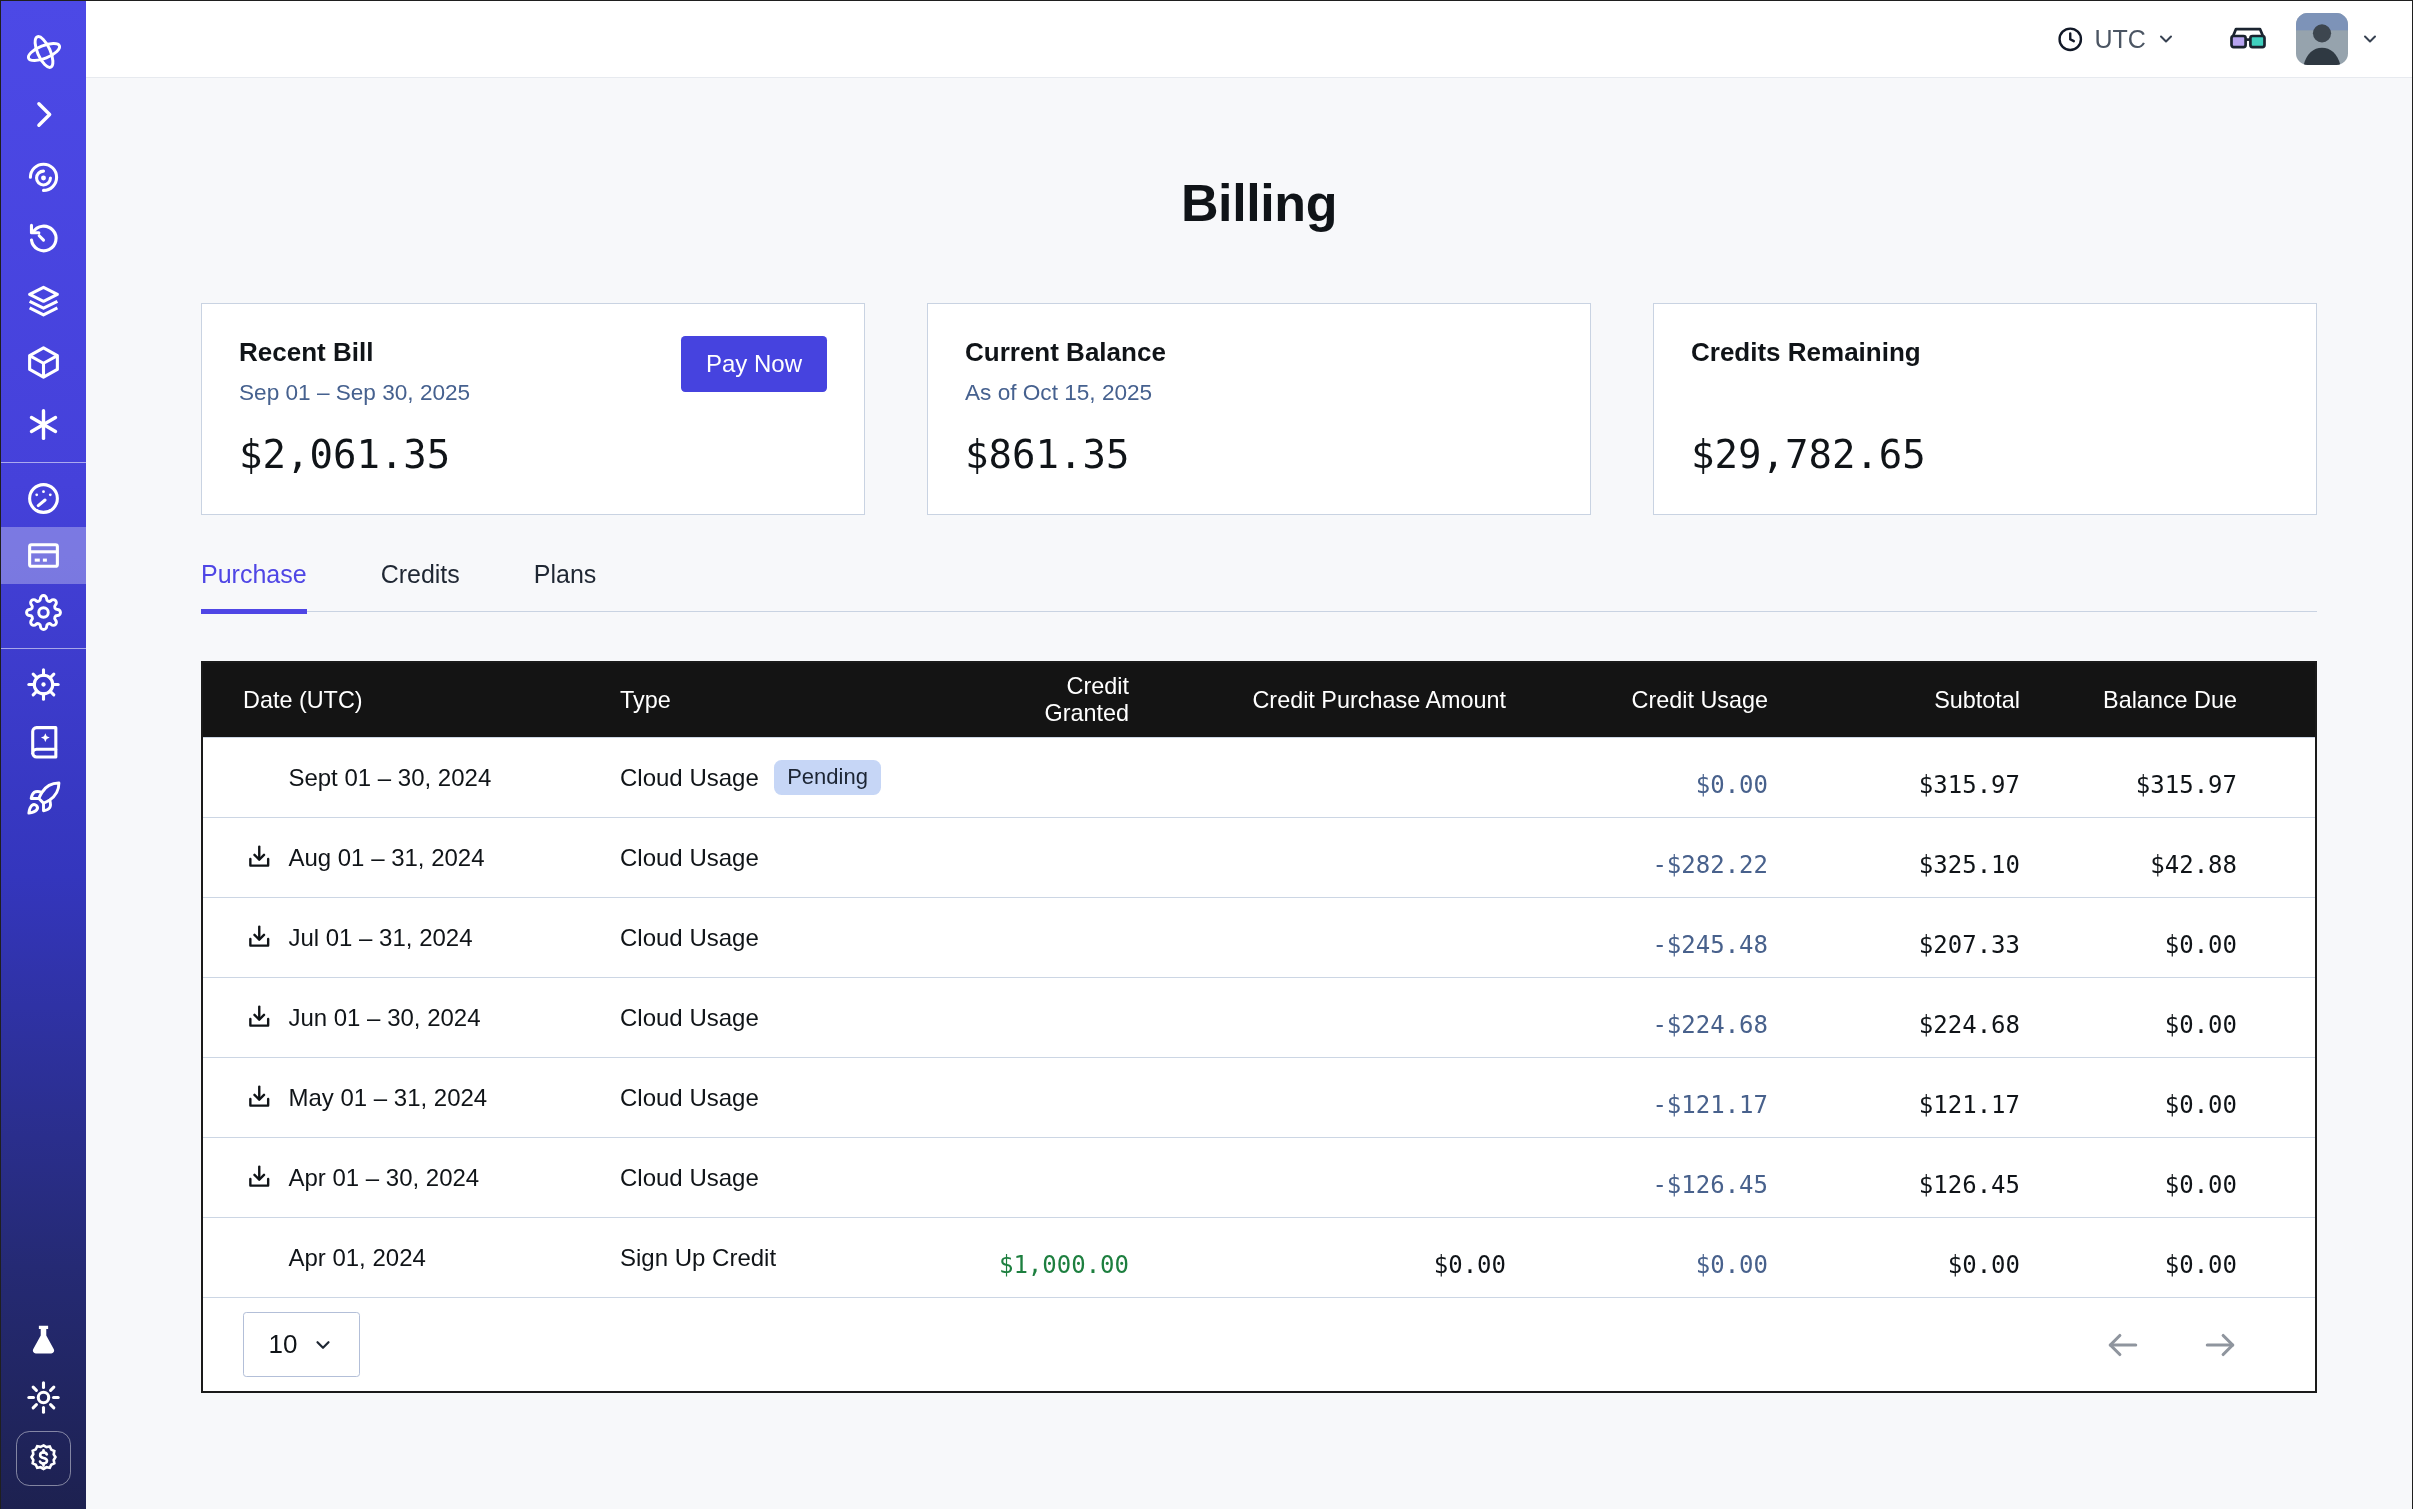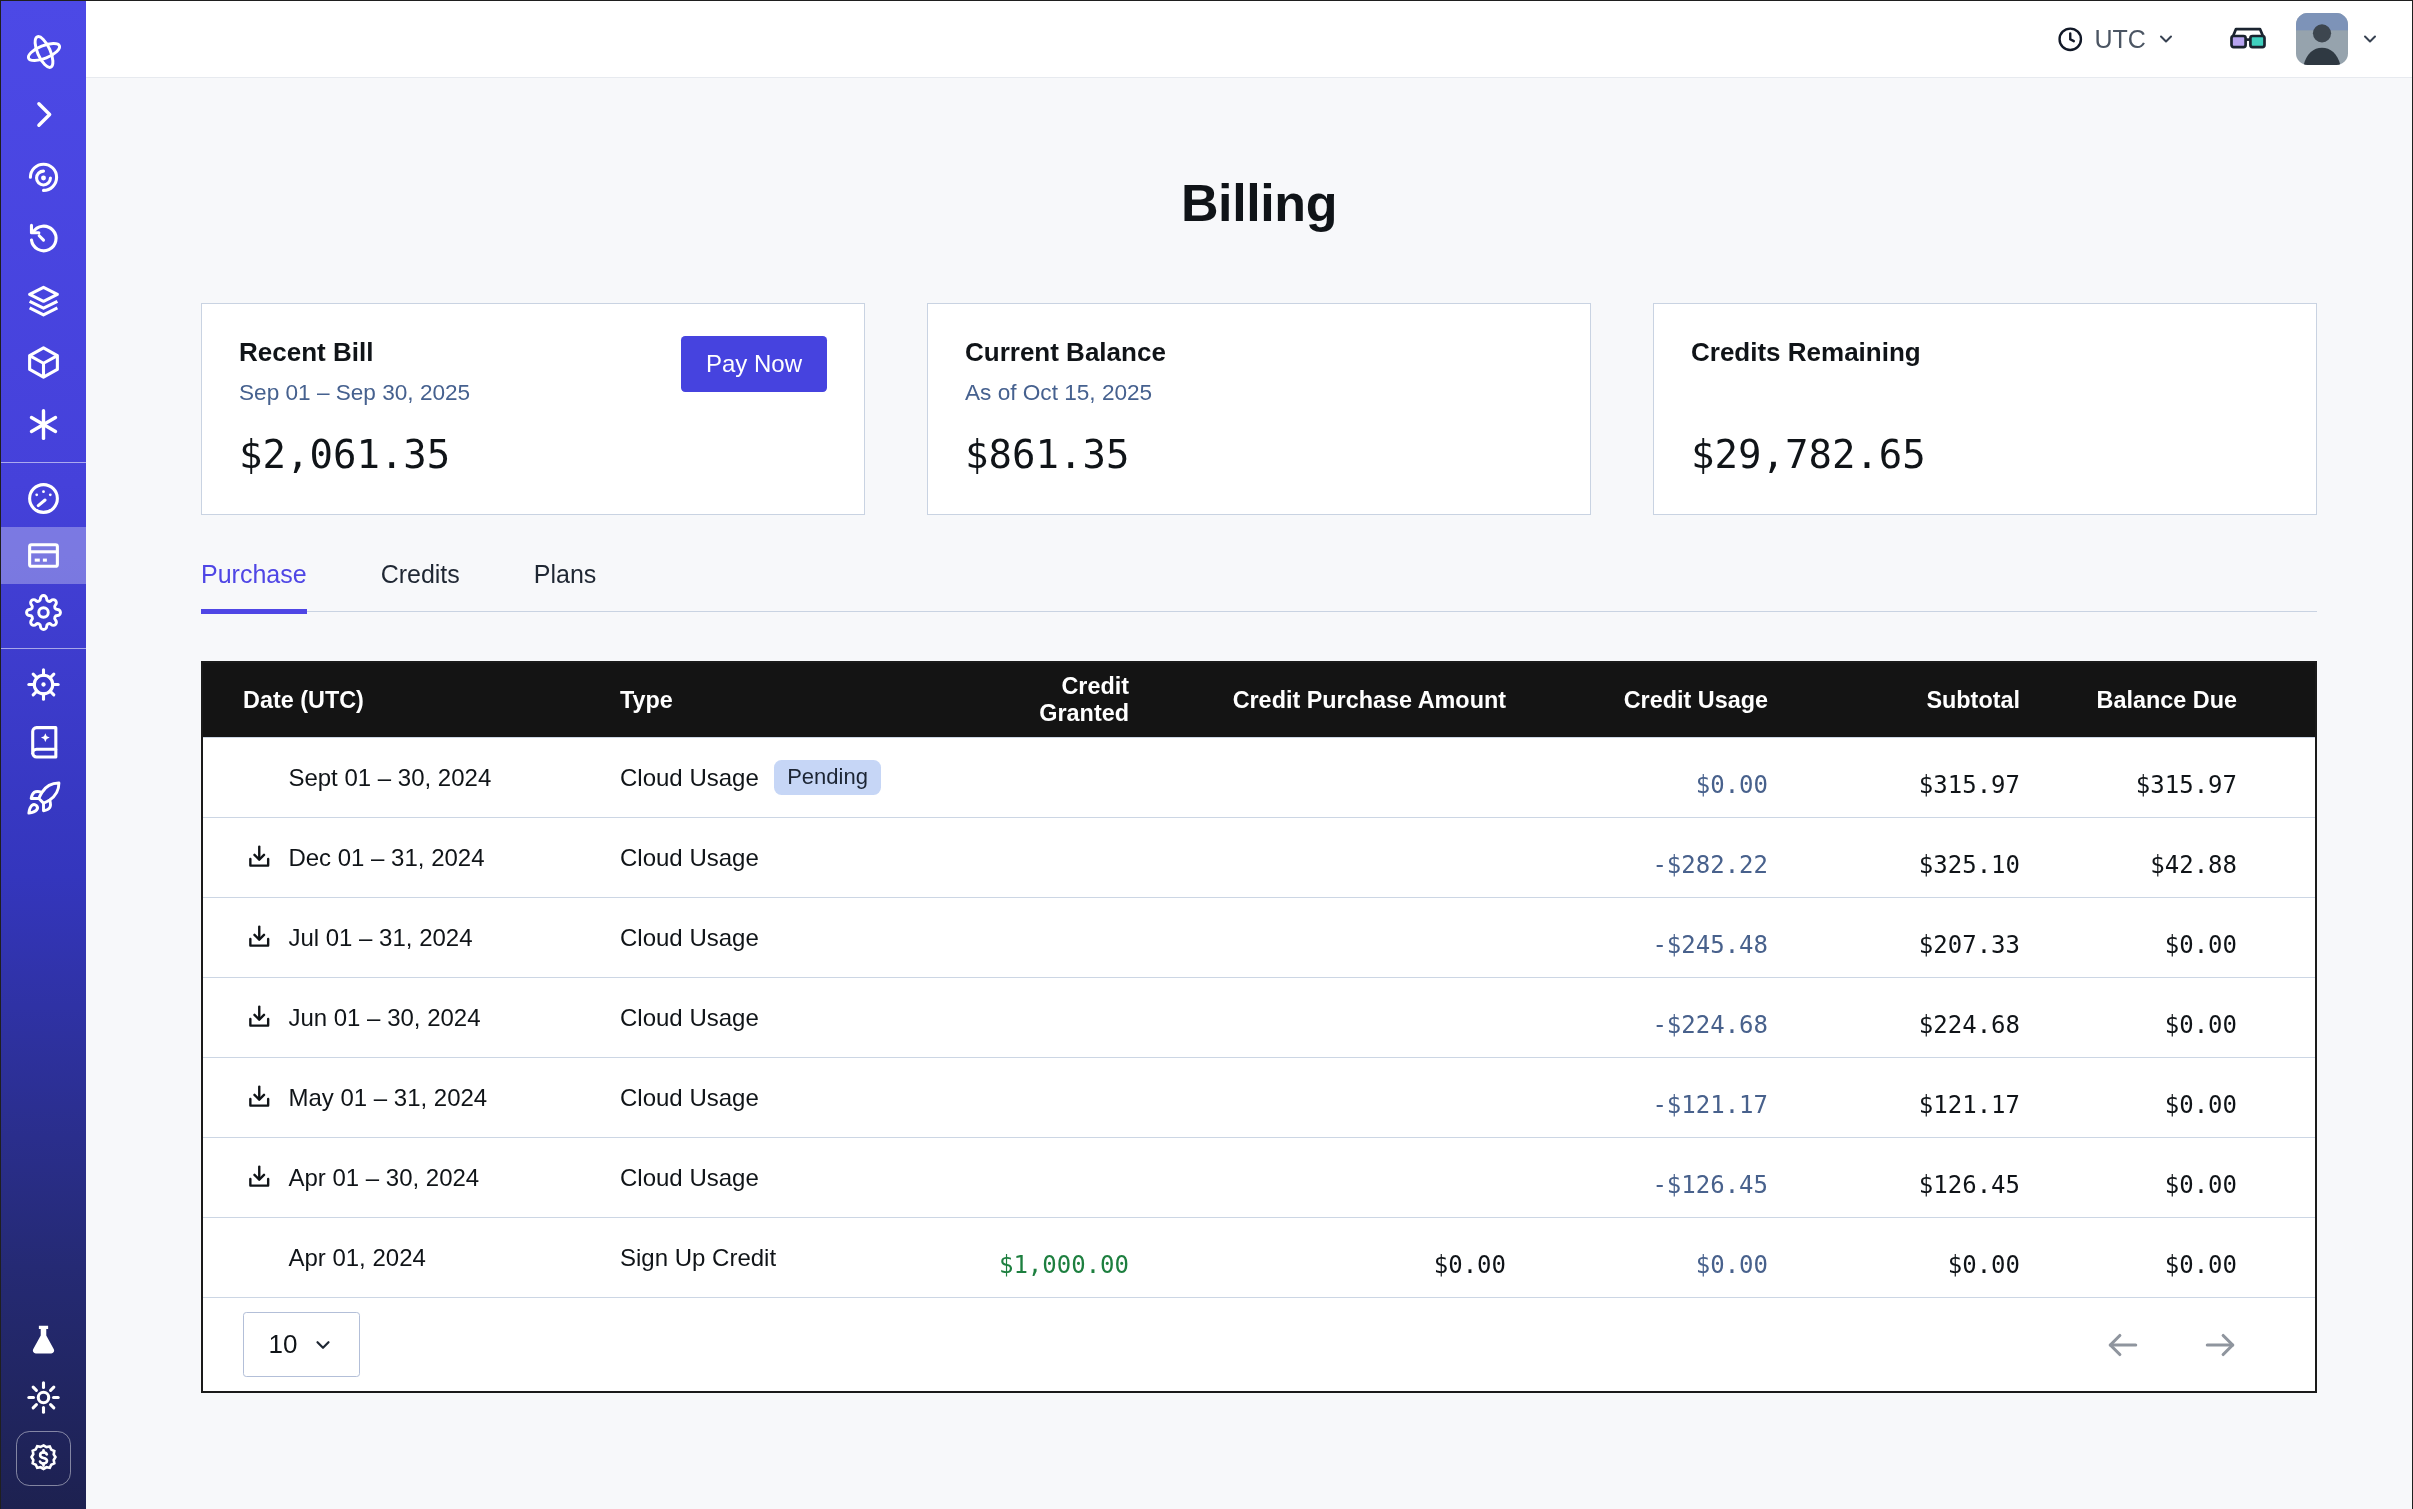--- a/index.html
+++ b/index.html
@@ -49,21 +49,21 @@
   
   .tabs { margin-top:45px; border-bottom:1.7px solid #c9d3e2; display:flex; gap:74px; }
   .tab { font-size:25px; font-weight:500; color:#1f2733; padding-bottom:22px; position:relative; cursor:pointer; }
   .tab.active { color:#4f46e5; }
   .tab.active::after { content:""; position:absolute; left:0; right:0; bottom:-2.5px; height:4.2px; background:#4f46e5; }
 
   
   .invoice-table { margin-top:49px; background:#ffffff; border:2.5px solid #1a1a1a; }
   .t-head, .t-row { display:grid; grid-template-columns:377px 377px 132px 377px 262px 252px 217px;
     padding:0 80px 0 40px; align-items:center; }
-  .t-head { background:#141414; color:#ffffff; height:74px; font-size:23.4px; font-weight:700; }
+  .t-head { background:#141414; color:#ffffff; height:74px; font-size:23.4px; font-weight:400; }
   .t-row { height:80px; font-size:24px; color:#101418; border-top:1.7px solid #ccd6e4; background:#fff; }
   .t-row:first-of-type { border-top:none; }
   .col-r { text-align:right; }
   .cell-date { display:flex; align-items:center; gap:13.4px; }
   .dl-slot { width:32px; height:32px; flex:0 0 32px; display:flex; align-items:center; justify-content:center; color:#101418; cursor:pointer; }
   .dl-slot.empty { cursor:default; }
   .dl-slot svg { width:28.5px; height:28.5px; }
   .cell-type { display:flex; align-items:center; gap:15px; }
   .badge { background:#c6d6f6; color:#1c2534; font-size:22px; padding:5.9px 13.4px; border-radius:7.5px; line-height:1.1; }
   .mono { font-family:"DejaVu Sans Mono", monospace;margin-top:14px; }
@@ -311,21 +311,21 @@
 
       <div class="t-row">
         <div class="cell-date">
           <span class="dl-slot">
             <svg viewBox="0 0 24 24" fill="none" stroke="currentColor" stroke-width="2" stroke-linecap="round" stroke-linejoin="round">
                 <line x1="12" y1="3" x2="12" y2="13.5"></line>
                 <polyline points="8 10 12 14 16 10"></polyline>
                 <path d="M4.5 13.5V19h15v-5.5"></path>
               </svg>
           </span>
-          <span>Dec 01 – 31, 2024</span>
+          <span>Aug 01 – 31, 2024</span>
         </div>
         <div class="cell-type">
           <span>Cloud Usage</span>
         </div>
         <div class="col-r mono granted"></div>
         <div class="col-r mono"></div>
         <div class="col-r mono usage">-$282.22</div>
         <div class="col-r mono">$325.10</div>
         <div class="col-r mono">$42.88</div>
       </div>

